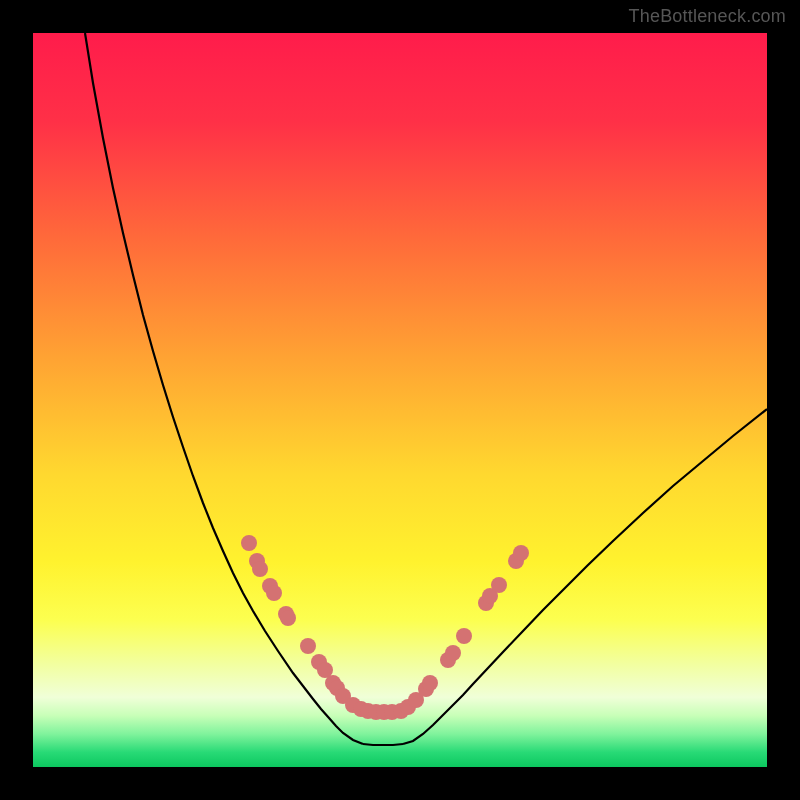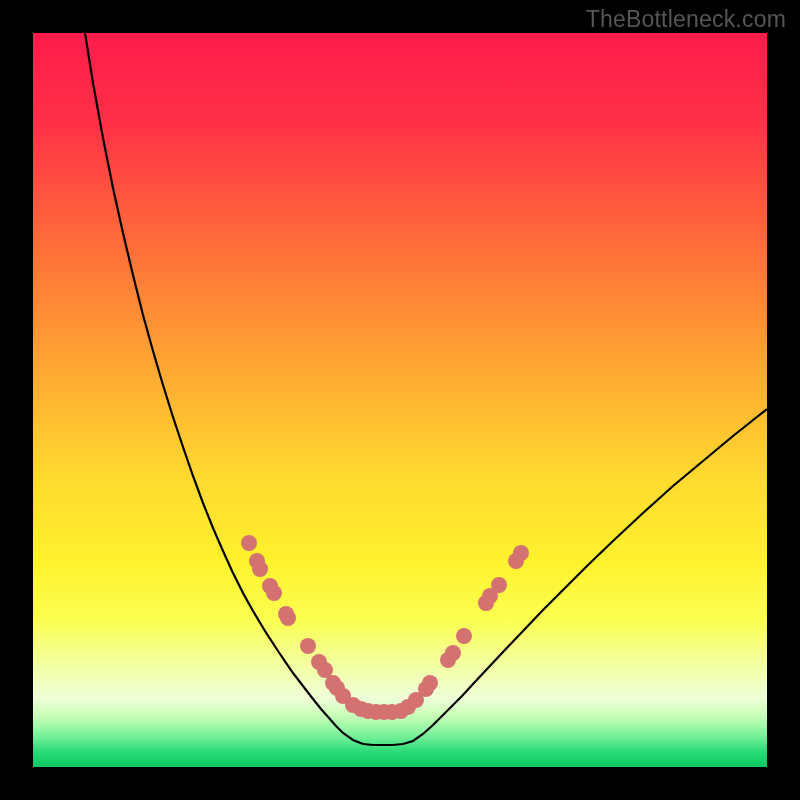--- a/index.html
+++ b/index.html
@@ -30,21 +30,21 @@
     left: 0;
     top: 0;
     width: 100%;
     height: 100%;
   }
   .watermark {
     position: absolute;
     top: 6px;
     right: 14px;
     font-family: Arial, Helvetica, sans-serif;
-    font-size: 23px;
+    font-size: 18px;
     color: #565656;
     letter-spacing: 0.2px;
   }
   svg.curve-layer {
     position: absolute;
     left: 0;
     top: 0;
     width: 734px;
     height: 734px;
   }

